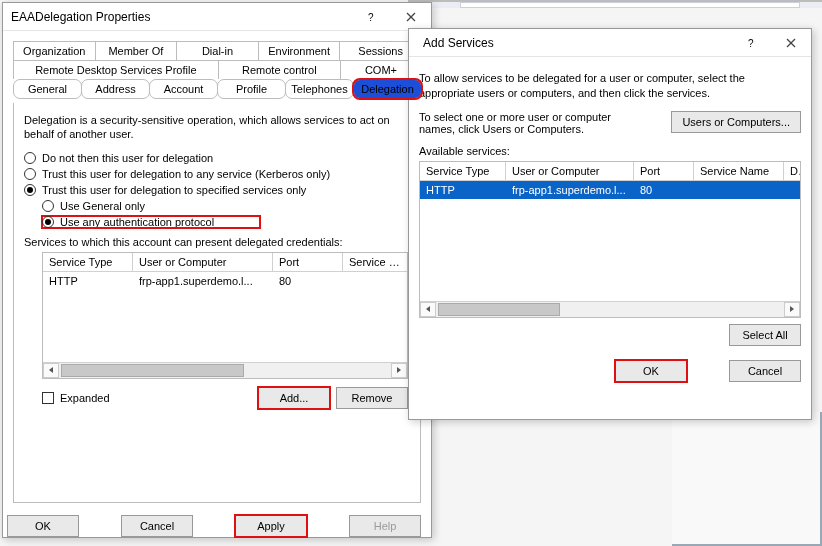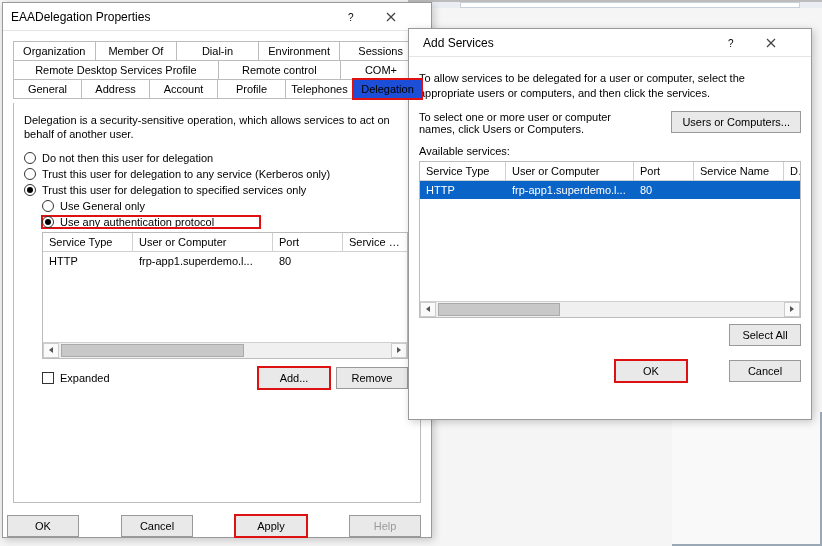--- a/index.html
+++ b/index.html
@@ -17,21 +17,21 @@
   .window {
     position: absolute;
     background: #fff;
     border: 1px solid #999;
     box-shadow: 2px 2px 8px rgba(0,0,0,0.2);
   }
   .titlebar {
     height: 28px;
     display: flex;
     align-items: center;
-    padding: 0 20px 0 8px;
+    padding: 0 0 0 8px;
     background: #fff;
     border-bottom: 1px solid #e5e5e5;
   }
   .titlebar .title {
     flex: 1;
     font-size: 12px;
   }
   .tb-btn {
     width: 40px;
     height: 24px;
@@ -56,21 +56,21 @@
     font-size: 11px;
     cursor: pointer;
     margin-right: -1px;
   }
   .tab.active {
     background: #1d4ed8;
     border-bottom: 1px solid #fff;
     position: relative;
     z-index: 2;
   }
-  .tab-row:last-child .tab { border-bottom: 1px solid #bcbcbc; }
+  .tab-row:last-child .tab { border-bottom: 1px solid #bcbcbc; border-radius: 7px; }
   .tab-content {
     border: 1px solid #bcbcbc;
     border-top: none;
     padding: 10px 10px 8px 10px;
     min-height: 400px;
   }
   .desc { margin: 0 0 10px 0; line-height: 1.3; }
   .radio-line, .check-line {
     display: flex; align-items: center; margin: 4px 0;
   }
@@ -206,20 +206,21 @@
 
       <div class="radio-line indent1">
         <span class="radio"></span>
         <span>Use General only</span>
       </div>
       <div class="radio-line indent1 red-box" style="width:218px">
         <span class="radio sel"></span>
         <span>Use any authentication protocol</span>
       </div>
 
+      <div class="sub-caption indent1">Services to which this account can present delegated credentials:</div>
 
       <div class="listview indent1" style="width:366px">
         <div class="lv-head">
           <div class="lv-cell" style="width:90px">Service Type</div>
           <div class="lv-cell" style="width:140px">User or Computer</div>
           <div class="lv-cell" style="width:70px">Port</div>
           <div class="lv-cell" style="flex:1;border-right:none">Service N...</div>
         </div>
         <div class="lv-body">
           <div class="lv-row">

